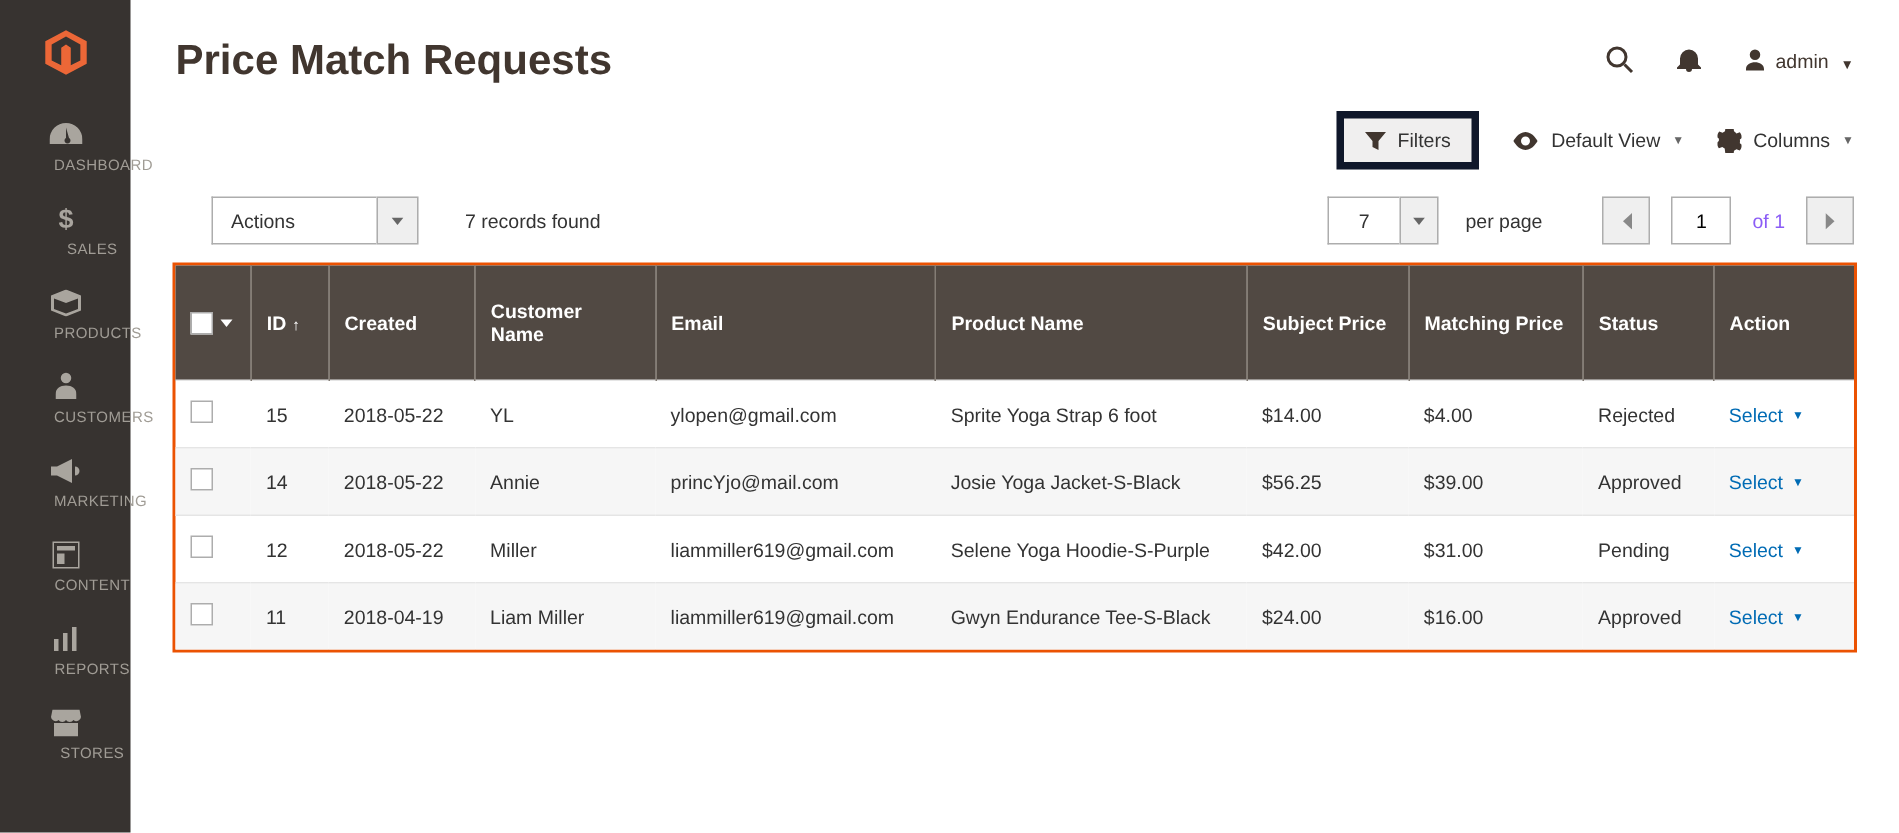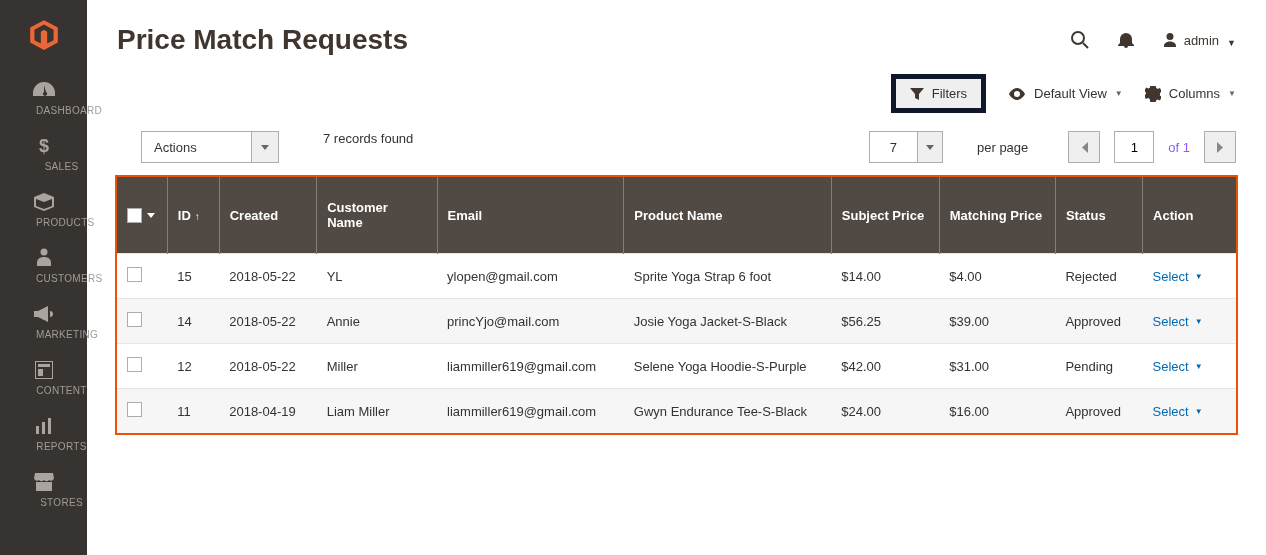--- a/index.html
+++ b/index.html
@@ -35,21 +35,21 @@
   .filters-btn {
     display: inline-flex; align-items: center; gap: 8px;
     border: 5px solid #0f172a; background: #f0efef;
     padding: 7px 14px; cursor: pointer; font-size: 13px; color: #333;
   }
   .view-ctrl, .col-ctrl { display: inline-flex; align-items: center; gap: 8px; cursor: pointer; color: #333; font-size: 13px; }
   .view-ctrl .caret, .col-ctrl .caret { font-size: 8px; color: #666; }
 
   
   .controls-row { display: flex; align-items: center; justify-content: space-between; margin-bottom: 12px; padding: 0 2px; }
-  .left-ctrls { display: flex; align-items: flex-start; gap: 44px; padding-left: 24px; }
+  .left-ctrls { display: flex; align-items: center; gap: 31px; padding-left: 24px; }
   .actions-select {
     display: inline-flex; align-items: stretch; height: 32px;
   }
   .actions-select .label {
     border: 1px solid #adadad; border-right: none;
     padding: 0 12px; display: flex; align-items: center; min-width: 110px; background: #fff;
   }
   .actions-select .drop {
     border: 1px solid #adadad; width: 28px; background: #efefef;
     display:flex; align-items:center; justify-content:center; cursor:pointer;
@@ -59,21 +59,21 @@
   .right-ctrls { display: flex; align-items: center; gap: 14px; }
   .perpage { display: inline-flex; align-items: stretch; height: 32px; }
   .perpage .num {
     border: 1px solid #adadad; border-right: none; width: 48px;
     display:flex; align-items:center; justify-content:center; background:#fff;
   }
   .perpage .drop {
     border: 1px solid #adadad; width: 26px; background:#efefef;
     display:flex; align-items:center; justify-content:center; cursor:pointer;
   }
-  .perpage-label { margin-left: 20px; margin-right: 26px; }
+  .perpage-label { margin-left: 4px; margin-right: 26px; }
   .pager-btn {
     width: 32px; height: 32px; border: 1px solid #adadad; background: #efefef;
     display:flex; align-items:center; justify-content:center; cursor:pointer; color:#777;
   }
   .page-input {
     width: 40px; height: 32px; border:1px solid #adadad; text-align:center; font-size:13px;
   }
   .of-pages { color:#8b5cf6; }
 
   

